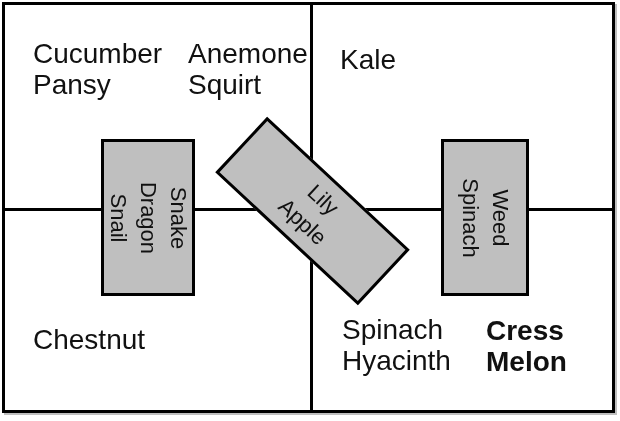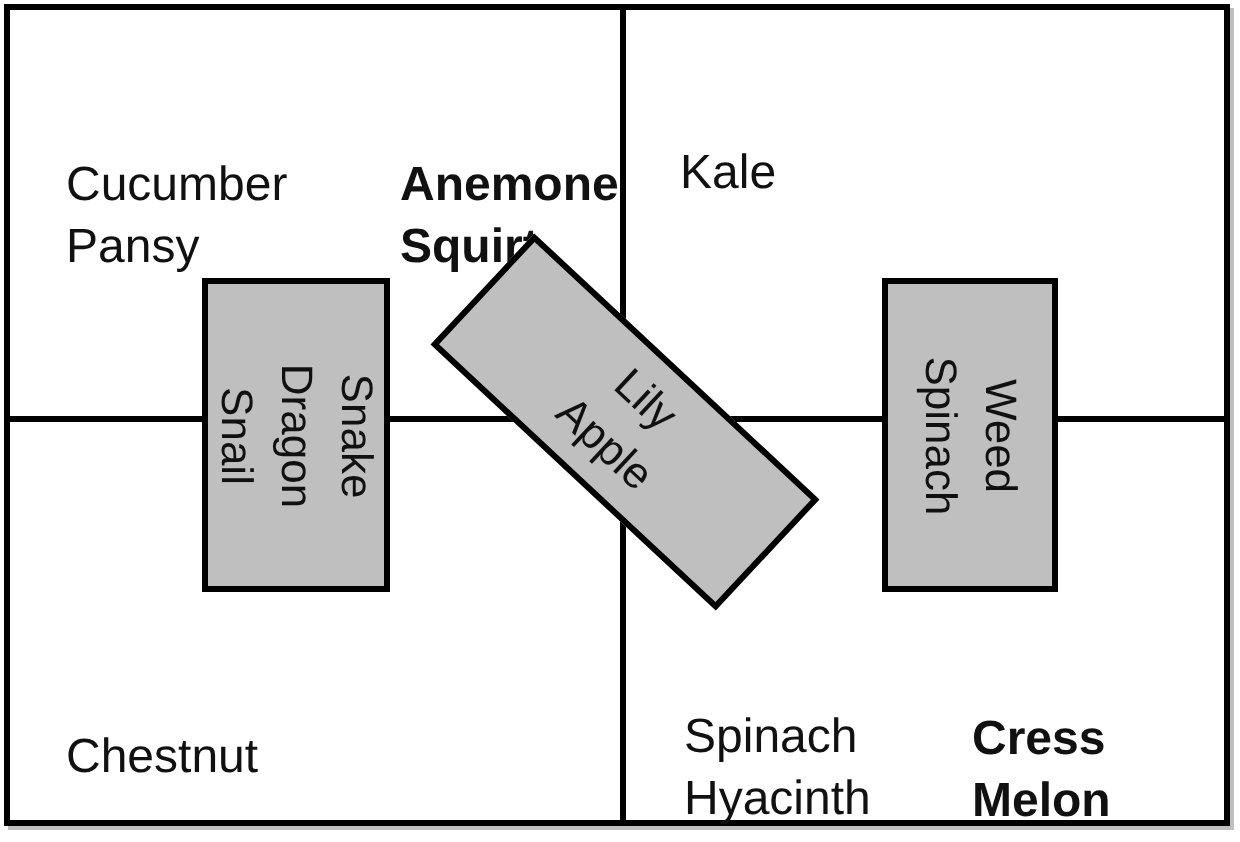--- a/index.html
+++ b/index.html
@@ -37,24 +37,23 @@
   .divider-h {
     position: absolute;
     left: 2px;
     top: 208px;
     width: 613px;
     height: 3px;
     background: #000000;
   }
   .label {
     position: absolute;
-    font-size: 24px;
+    font-size: 28px;
     line-height: 31px;
     white-space: pre-line;
-    margin-top: 39px;
   }
   .gbox {
     position: absolute;
     box-sizing: border-box;
     background: var(--box-fill, #bfbfbf);
     border: 3px solid #000000;
     display: flex;
     align-items: center;
     justify-content: center;
   }
@@ -84,22 +83,22 @@
     line-height: 30px;
     white-space: pre-line;
   }
   .ctext {
     text-align: center;
     font-size: 22px;
     line-height: 30px;
     white-space: pre-line;
   }
   .lbl-cucumber-pansy   { left: 33px;  top: 38px;  }
-  .lbl-anemone-squirt   { left: 200px; top: 38px; font-weight: bold;  }
-  .lbl-kale             { left: 340px; top: 32px;  }
+  .lbl-anemone-squirt   { left: 188px; top: 38px;  }
+  .lbl-kale             { left: 340px; top: 44px;  }
   .lbl-boatman          { left: 33px;  top: 324px; }
   .lbl-chestnut-hyacinth{ left: 342px; top: 314px; }
   .lbl-cress-melon      { left: 486px; top: 315px; font-weight: bold; }
 </style>
 </head>
 <body>
 
 <div>
 
   <div class="frame"></div>

